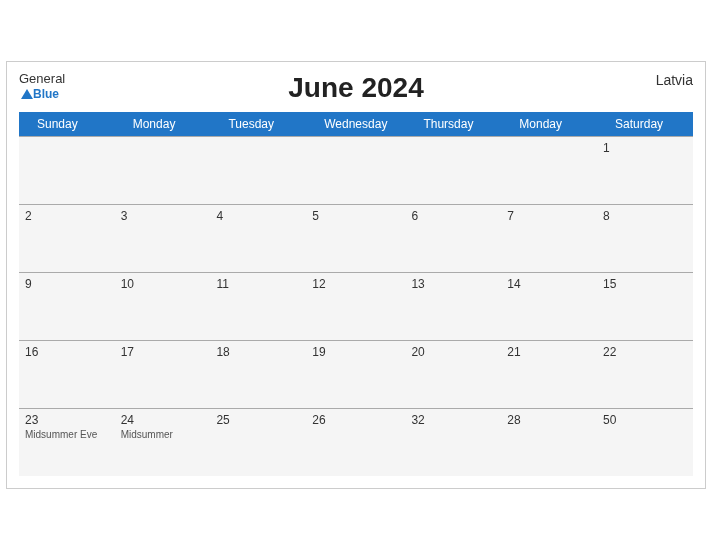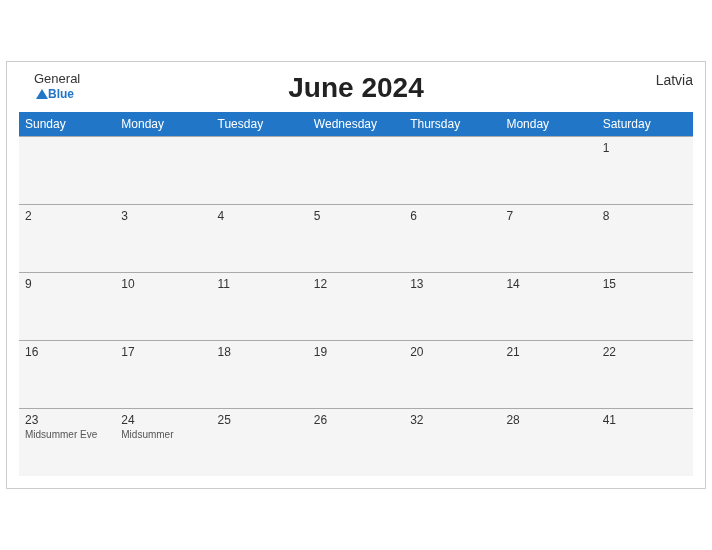--- a/index.html
+++ b/index.html
@@ -25,21 +25,20 @@
       position: relative;
       margin-bottom: 8px;
     }
     .logo {
       position: absolute;
       left: 0;
       top: 0;
       display: flex;
       flex-direction: column;
       line-height: 1;
-      margin-left: 15px;
     }
     .logo-general {
       font-size: 13px;
       color: #333;
       font-weight: normal;
     }
     .logo-blue {
       font-size: 12px;
       color: #2176c7;
       font-weight: bold;
@@ -69,21 +68,21 @@
     }
     .calendar-grid {
       width: 100%;
       border-collapse: collapse;
     }
     .calendar-grid th {
       background: #2176c7;
       color: #fff;
       font-size: 12px;
       font-weight: normal;
-      padding: 5px 6px;
+      padding: 5px 18px;
       text-align: left;
       border: none;
     }
     .calendar-grid td {
       border-top: 1px solid #aaa;
       vertical-align: top;
       padding: 4px 6px;
       height: 68px;
       font-size: 12px;
       color: #333;
@@ -231,18 +230,18 @@
           <td>
             <span class="day-number">26</span>
           </td>
           <td>
             <span class="day-number">32</span>
           </td>
           <td>
             <span class="day-number">28</span>
           </td>
           <td>
-            <span class="day-number">41</span>
+            <span class="day-number">50</span>
           </td>
         </tr>
       </tbody>
   </table>
 </div>
 
 </body></html>

